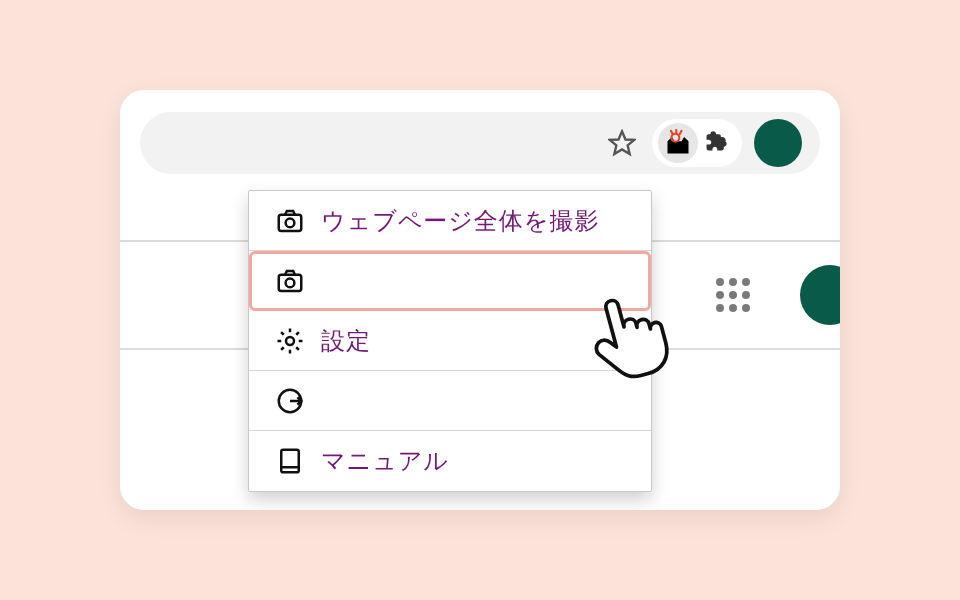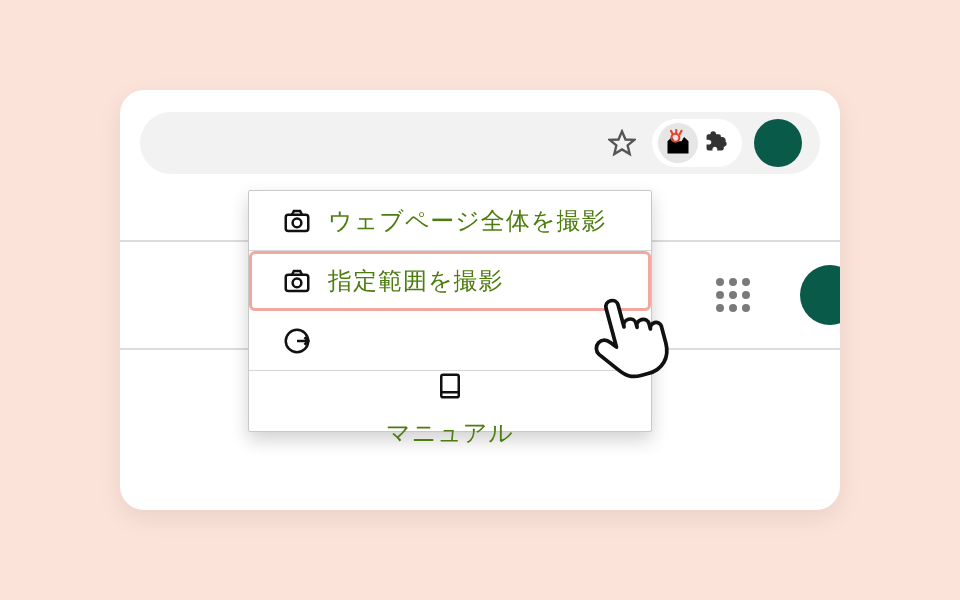--- a/index.html
+++ b/index.html
@@ -106,28 +106,28 @@
       background: #fff;
       border: 1px solid #c8c8c8;
       box-shadow: 0 8px 18px rgba(0,0,0,0.18);
       border-radius: 2px;
     }
     .menu-item {
       display: flex;
       align-items: center;
       gap: 16px;
       height: 60px;
-      padding: 0 33px;
+      padding: 0 26px;
       border-bottom: 1px solid #d6d6d6;
       font-size: 24px;
-      color: #4d7c0f;
+      color: #701a75;
       letter-spacing: 1px;
       cursor: pointer;
     }
-    .menu-item:last-child { border-bottom: none; flex-direction: column; }
+    .menu-item:last-child { border-bottom: none; }
     .menu-item.highlight {
       outline: 3px solid #f2a7a0;
       outline-offset: -3px;
       border-radius: 6px;
       background: #fff;
     }
     .mi-icon { width: 30px; height: 30px; flex-shrink: 0; display:flex; align-items:center; justify-content:center; }
 
     
     .hand {
@@ -196,23 +196,31 @@
     </div>
 
     <div class="menu-item highlight">
       <span class="mi-icon">
         <svg width="30" height="30" viewBox="0 0 24 24" fill="none" stroke="#111" stroke-width="2">
           <rect x="3" y="7" width="18" height="13" rx="2"></rect>
           <path d="M8 7 L9.5 4 L14.5 4 L16 7"></path>
           <circle cx="12" cy="13.5" r="3.5"></circle>
         </svg>
       </span>
-      <span>指定範囲を撮影</span>
-    </div>
-
+    </div>
+
+    <div class="menu-item">
+      <span class="mi-icon">
+        <svg width="30" height="30" viewBox="0 0 24 24" fill="none" stroke="#111" stroke-width="2">
+          <circle cx="12" cy="12" r="3.2"></circle>
+          <path d="M12 2v3M12 19v3M4.9 4.9l2.1 2.1M17 17l2.1 2.1M2 12h3M19 12h3M4.9 19.1L7 17M17 7l2.1-2.1"></path>
+        </svg>
+      </span>
+      <span>設定</span>
+    </div>
 
     <div class="menu-item">
       <span class="mi-icon">
         <svg width="30" height="30" viewBox="0 0 24 24" fill="none" stroke="#111" stroke-width="2">
           <circle cx="12" cy="12" r="9"></circle>
           <path d="M12 12 H21"></path>
           <path d="M18 9 L21 12 L18 15"></path>
         </svg>
       </span>
     </div>

